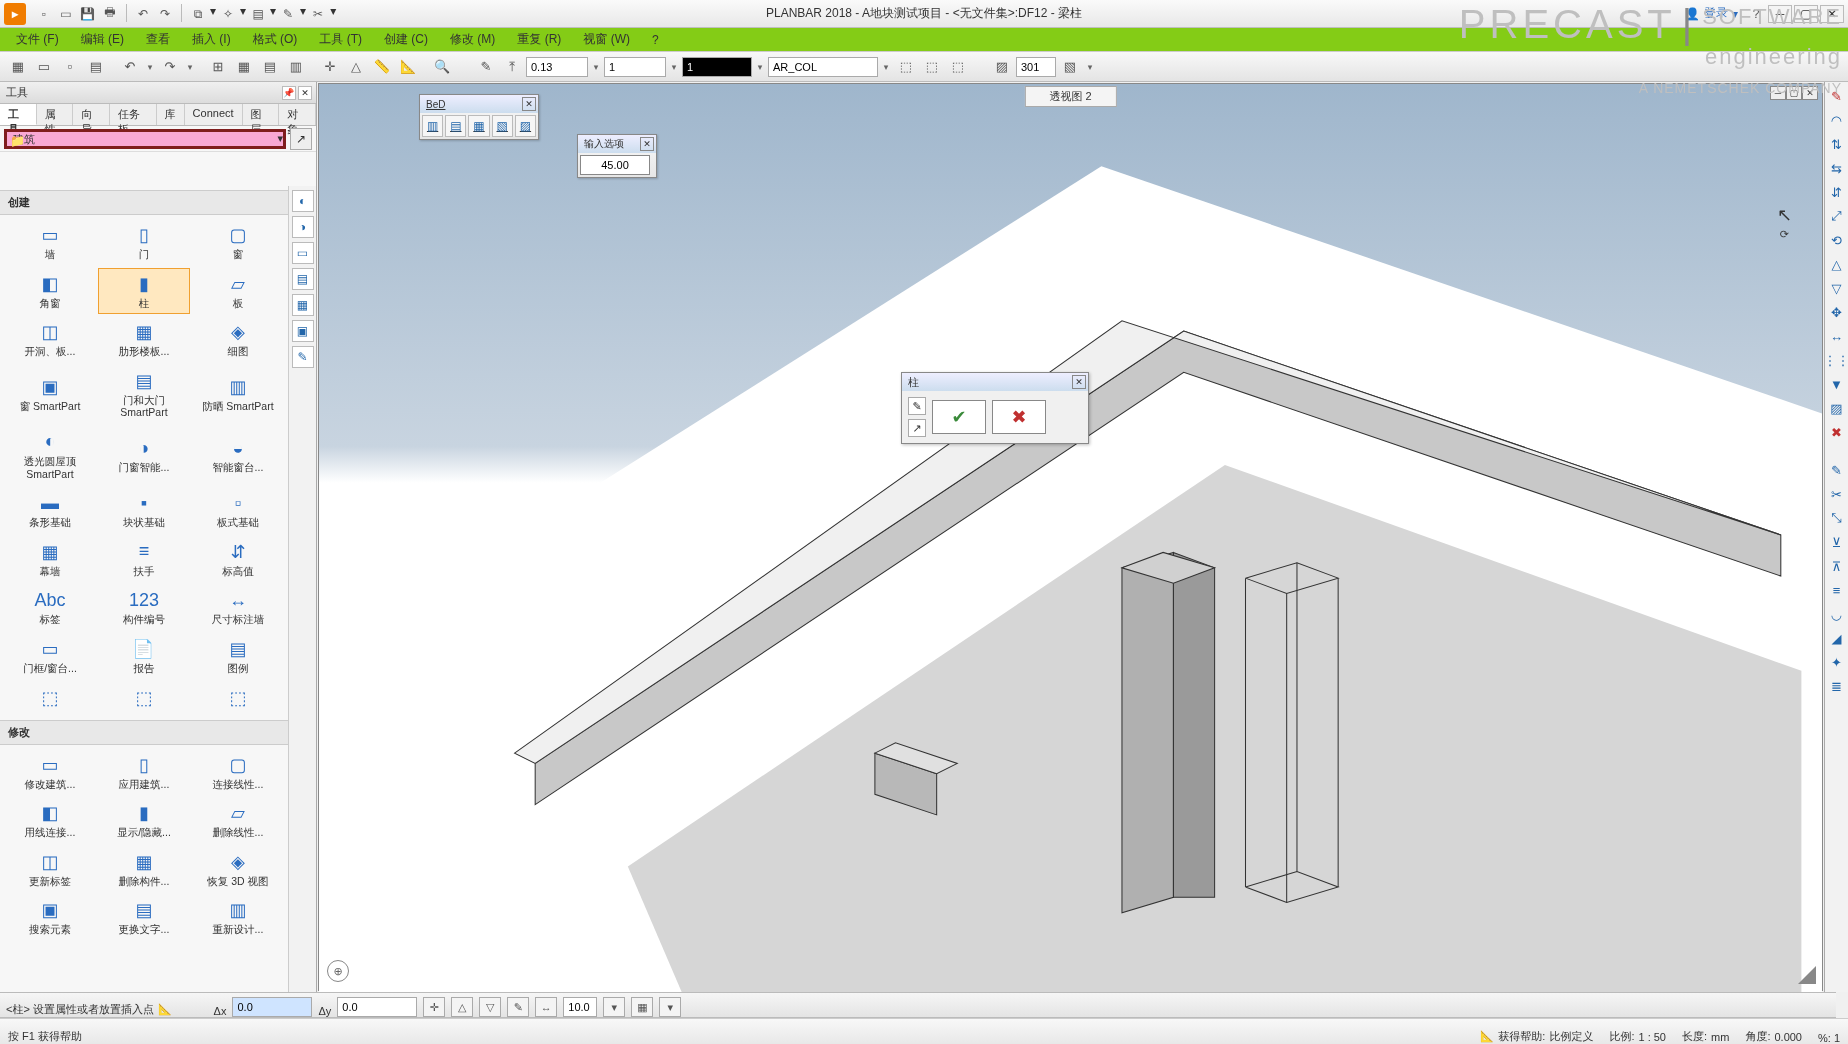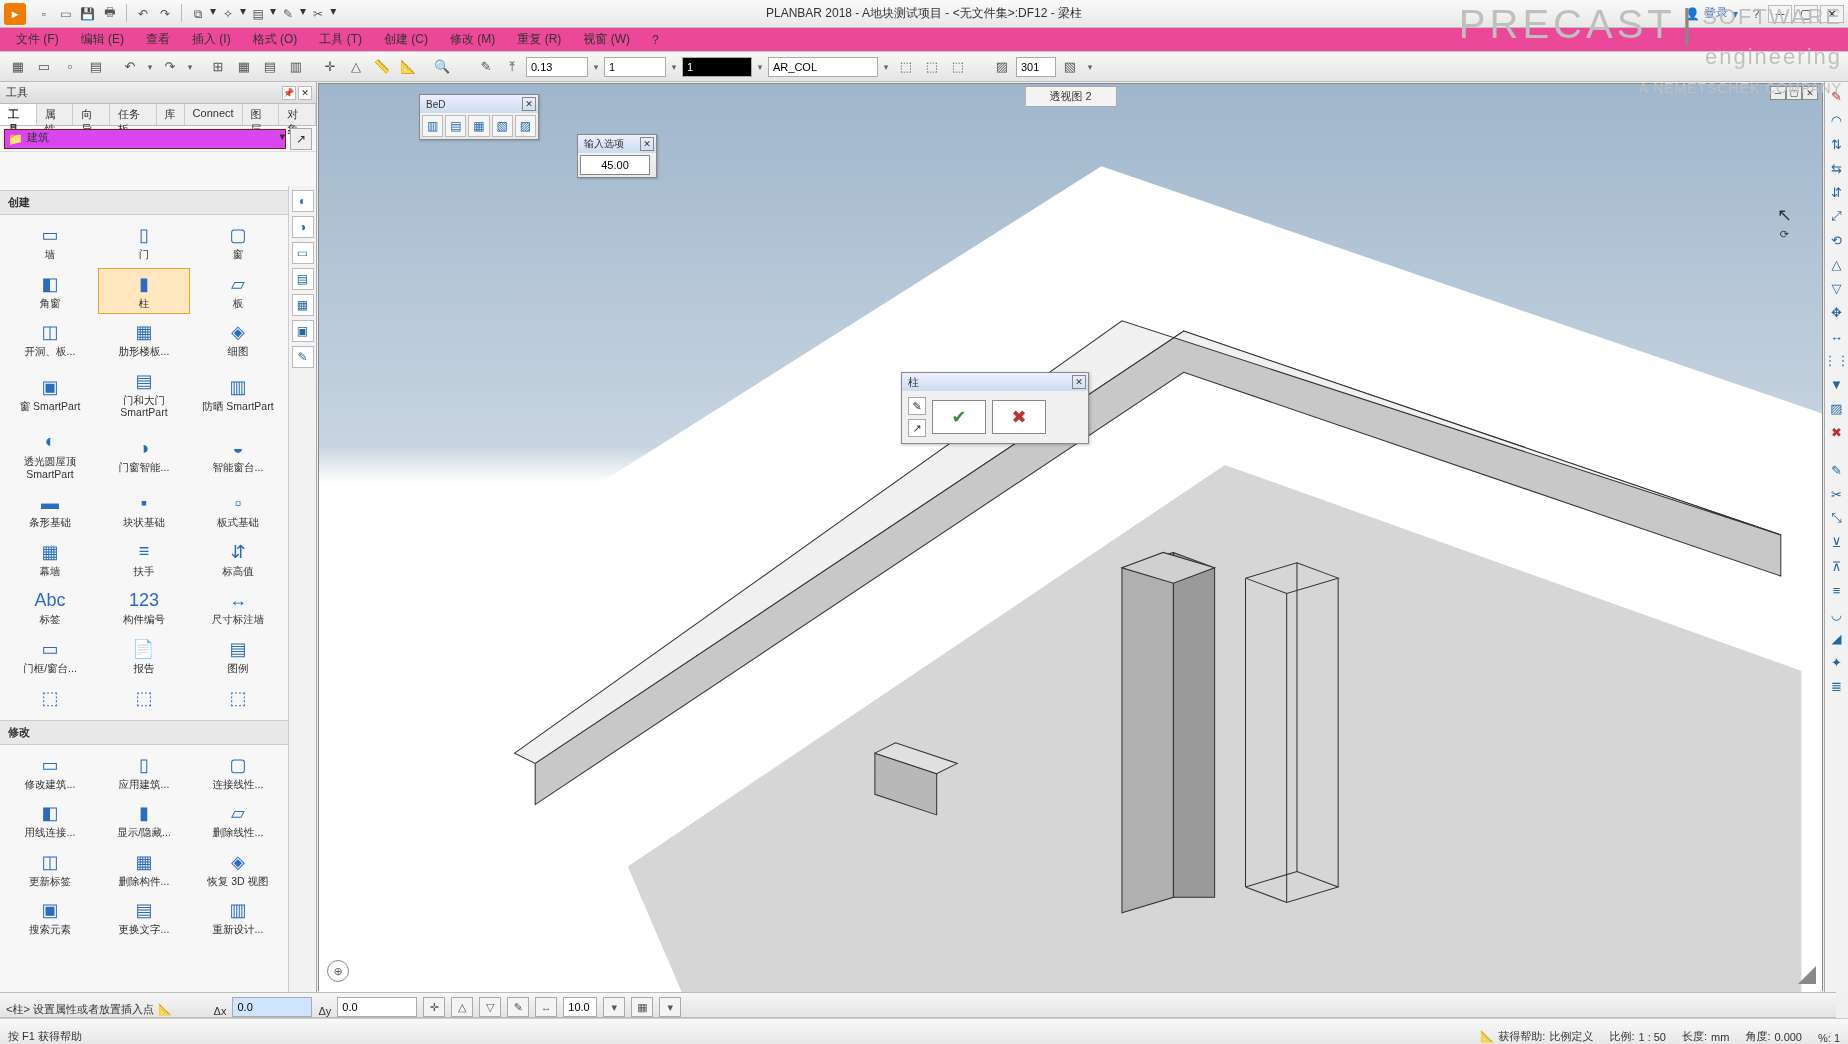--- a/index.html
+++ b/index.html
@@ -10,21 +10,21 @@
   .titlebar .logo { width: 22px; height: 22px; background: #f07c00; border-radius: 3px; margin: 0 4px; display:flex;align-items:center;justify-content:center;color:#fff;font-weight:bold;}
   .titlebar .qat { display:flex; gap:2px; margin-left:4px; }
   .titlebar .qat .btn, .titlebar .right .btn { width:20px; height:20px; border:1px solid transparent; display:flex;align-items:center;justify-content:center; color:#555; }
   .titlebar .sep { width:1px; height:18px; background:#bbb; margin:0 4px; }
   .titlebar .title { position:absolute; left:50%; transform:translateX(-50%); font-size:12px; color:#333;}
   .titlebar .right { position:absolute; right:4px; display:flex; align-items:center; gap:2px;}
   .titlebar .right .login { display:flex; align-items:center; gap:4px; color:#2a6cc0; padding:0 6px;}
   .titlebar .right .winbtn { width:24px;height:18px;border:1px solid #bbb;background:#f4f4f4;display:flex;align-items:center;justify-content:center;}
   
   
-  .menubar { height:24px; background:#ec4899; border-bottom:1px solid #ccc; display:flex; align-items:center; padding-left:6px; gap:2px;}
+  .menubar { height:24px; background:#84cc16; border-bottom:1px solid #ccc; display:flex; align-items:center; padding-left:6px; gap:2px;}
   .menubar .menuitem { padding:3px 10px; cursor:default; }
 
   
   .toolbar { height:30px; background:linear-gradient(#f8f8f8,#e4e4e4); border-bottom:1px solid #bbb; display:flex; align-items:center; padding:0 6px; gap:2px;}
   .toolbar .tbtn { width:24px;height:22px;border:1px solid transparent;display:flex;align-items:center;justify-content:center;color:#555; font-size:13px;}
   .toolbar .dd { width:12px;height:22px;display:flex;align-items:center;justify-content:center;color:#666;font-size:9px;}
   .toolbar .field { height:20px; border:1px solid #aaa; background:#fff; padding:0 4px; font-size:11px;}
   .toolbar .tsep { width:6px; }
 
   
@@ -32,21 +32,21 @@
 
   
   .leftpanel { width:317px; border-right:1px solid #aaa; background:#f7f7f7; display:flex; flex-direction:column; }
   .leftpanel .panetitle { height:22px; background:linear-gradient(#f0f0f0,#dcdcdc); border-bottom:1px solid #bbb; display:flex; align-items:center; padding-left:6px; font-size:11px; position:relative;}
   .leftpanel .panetitle .pinbtns { position:absolute; right:4px; display:flex; gap:2px;}
   .leftpanel .panetitle .pinbtns span { width:14px;height:14px;border:1px solid #bbb;background:#fff;display:flex;align-items:center;justify-content:center;font-size:9px;}
   .leftpanel .tabs { height:22px; background:#eee; display:flex; border-bottom:1px solid #bbb; font-size:11px;}
   .leftpanel .tabs .tab { padding:3px 8px; border-right:1px solid #ccc; cursor:default;}
   .leftpanel .tabs .tab.active { background:#fff; border-bottom:1px solid #fff; font-weight:bold;}
   .leftpanel .catrow { height:26px; display:flex; align-items:center; padding:0 4px; border-bottom:1px solid #ddd; gap:4px;}
-  .leftpanel .catrow .catinput { flex:1; height:20px; border:1px solid #7f1d1d; background:#d946ef; padding-left:20px; font-size:11px; position:relative;}
+  .leftpanel .catrow .catinput { flex:1; height:20px; border:3px solid #7f1d1d; background:#f9a8d4; padding-left:4px; font-size:11px; position:relative;}
   .leftpanel .catrow .catinput::before { content:"📁"; position:absolute; left:3px; top:2px; font-size:12px;}
   .leftpanel .catrow .pickbtn { width:22px;height:22px;border:1px solid #aaa;background:#eee;display:flex;align-items:center;justify-content:center;}
 
   .leftpanel .body { flex:1; display:flex; overflow:hidden;margin-top:34px; }
   .leftpanel .scrollarea { flex:1; overflow-y:auto; padding:4px 0;}
   .leftpanel .sidetoolbar { width:28px; border-left:1px solid #ccc; background:#f2f2f2; display:flex; flex-direction:column; align-items:center; padding-top:4px; gap:4px;}
   .leftpanel .sidetoolbar .sbtn { width:22px;height:22px;border:1px solid #bbb;background:#fff;display:flex;align-items:center;justify-content:center;font-size:12px;color:#26a;}
 
   .section-header { font-weight:bold; font-size:11px; padding:4px 8px; background:#e8e8e8; border-top:1px solid #ccc; border-bottom:1px solid #ccc;}
   .toolgrid { display:grid; grid-template-columns: repeat(3, 1fr); gap:2px; padding:4px;}
@@ -455,21 +455,21 @@
       <polygon points="540,650 600,670 600,710 540,690" fill="#b8b8b8" stroke="#333"></polygon>
       <polygon points="540,650 560,640 620,660 600,670" fill="#e0e0e0" stroke="#333"></polygon>
     </svg>
     <div class="viewlabel">透视图 2</div>
     <div class="wincontrols">
       <span>─</span>
       <span>▢</span>
       <span>✕</span>
     </div>
 
-    <div class="floatbar" style="left:100px; top:10px; width:120px;">
+    <div class="floatbar" style="left:100px; top:10px; width:120px;text-decoration:underline;">
       <div class="fbtitle">
         <span>BeD</span>
         <span class="x">✕</span>
       </div>
       <div class="fbrow">
         <div class="fbbtn">▥</div>
         <div class="fbbtn">▤</div>
         <div class="fbbtn">▦</div>
         <div class="fbbtn">▧</div>
         <div class="fbbtn">▨</div>

